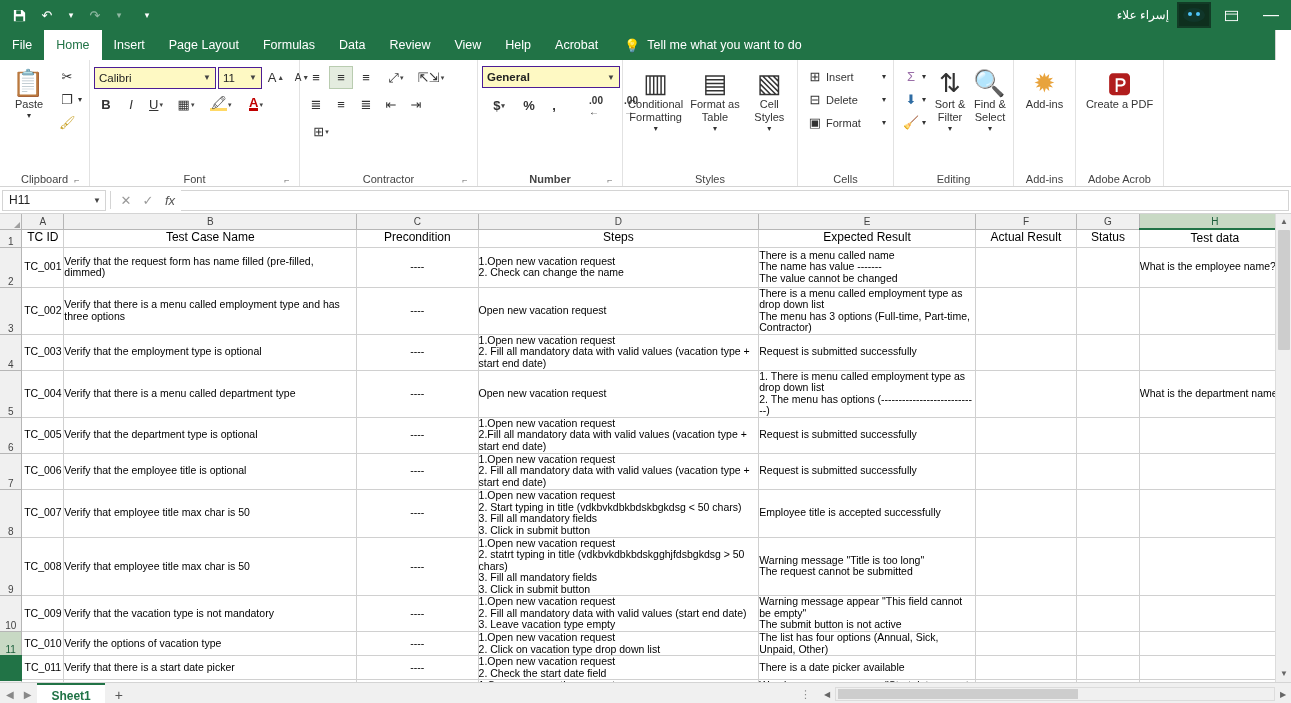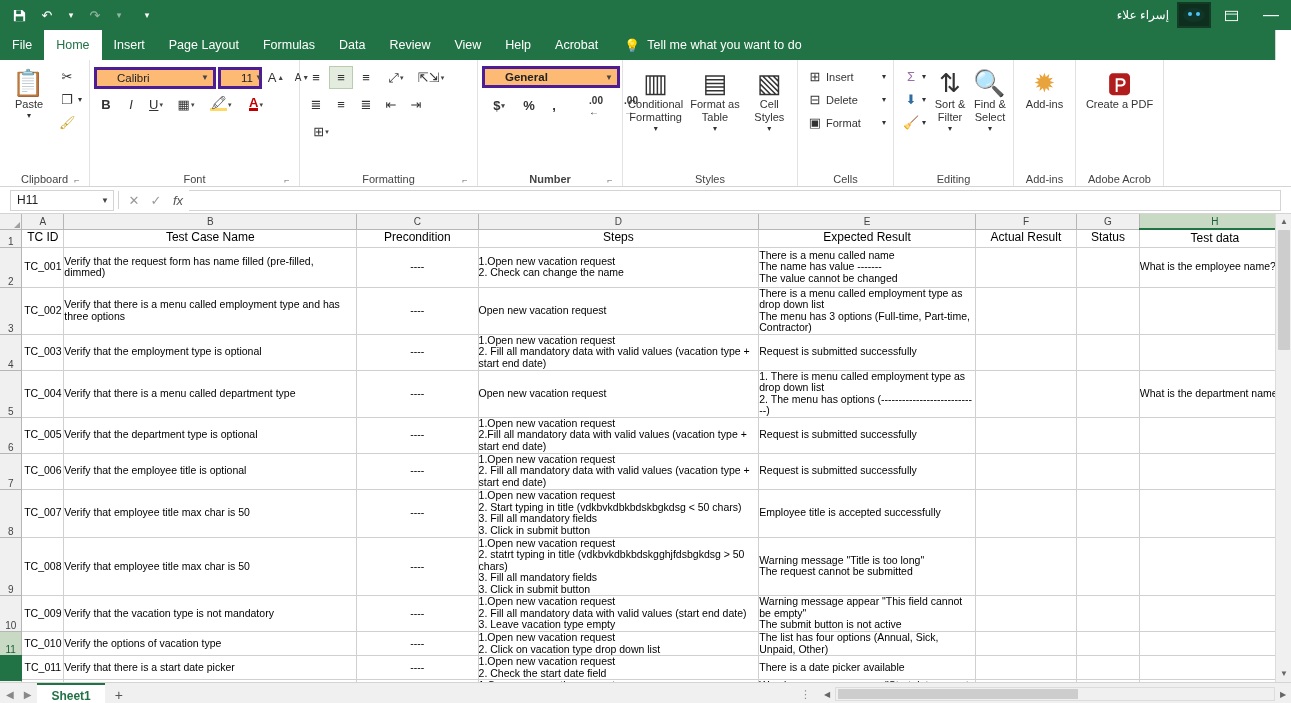--- a/index.html
+++ b/index.html
@@ -91,23 +91,23 @@
   .smallbtn {
     display: flex; align-items: center; gap: 3px; font-size: 11px;
     color: #333; height: 21px; padding: 0 3px;
   }
   .smallbtn .gi { font-size: 13px; width: 16px; text-align: center; }
 
   
   .fontgroup { width: 210px; }
   .row { display: flex; align-items: center; gap: 2px; }
   .combo {
-    height: 22px; border: 3px solid #4c1d95; background: #fdba74;
+    height: 22px; border: 1px solid #4c1d95; background: #fef9c3;
     display: flex; align-items: center; font-size: 11.5px;
-    padding: 0 2px 0 20px; color: #222;
+    padding: 0 2px 0 4px; color: #222;
   }
   .combo .arrow { margin-left: auto; font-size: 8px; color: #444; padding: 0 2px; }
   .fontname { width: 122px; }
   .fontsize { width: 44px; }
   .ico-btn {
     width: 24px; height: 23px; display: flex; align-items: center;
     justify-content: center; font-size: 13px; color: #333;
   }
   .ico-btn.wide { width: 34px; }
   .ico-btn .sub { font-size: 7px; color: #444; margin-left: 1px; }
@@ -126,21 +126,21 @@
   
   .editgroup { width: 120px; }
   .addinsgroup { width: 62px; }
   .pdfgroup { width: 88px; }
 
   .tiny { font-size: 10px; margin-left: 24px; }
 
   
   .formulabar {
     height: 27px; background: #fff; display: flex; align-items: center;
-    border-bottom: 1px solid #d4d4d4; padding: 0 10px;
+    border-bottom: 1px solid #d4d4d4; padding: 0 2px;
   }
   .namebox {
     width: 104px; height: 21px; border: 1px solid #d4d4d4; background:#fff;
     display: flex; align-items: center; font-size: 12px; padding-left: 6px;
     color: #222;
   }
   .namebox .arrow { margin-left: auto; font-size: 8px; padding-right: 4px; color:#444; }
   .fb-sep { width: 1px; height: 18px; background: #d4d4d4; margin: 0 4px; }
   .fb-ico { width: 22px; text-align: center; font-size: 13px; color: #999; }
   .fb-ico.check { color: #999; }
@@ -411,21 +411,21 @@
             </div>
         </div>
         <div class="row" style="gap:1px">
           <div class="ico-btn wide">
               <span>⊞</span>
               <span class="sub">▾</span>
             </div>
         </div>
       </div>
       <div class="group-label">
-        <span>Formatting</span>
+        <span>Contractor</span>
         <span class="dialog-launcher">⌐</span>
       </div>
     </div>
 
     <div class="group numgroup">
       <div class="group-body" style="flex-direction:column; gap:6px;">
         <div class="row">
           <div class="combo numcombo">
             <span>General</span>
             <span class="arrow">▼</span>

